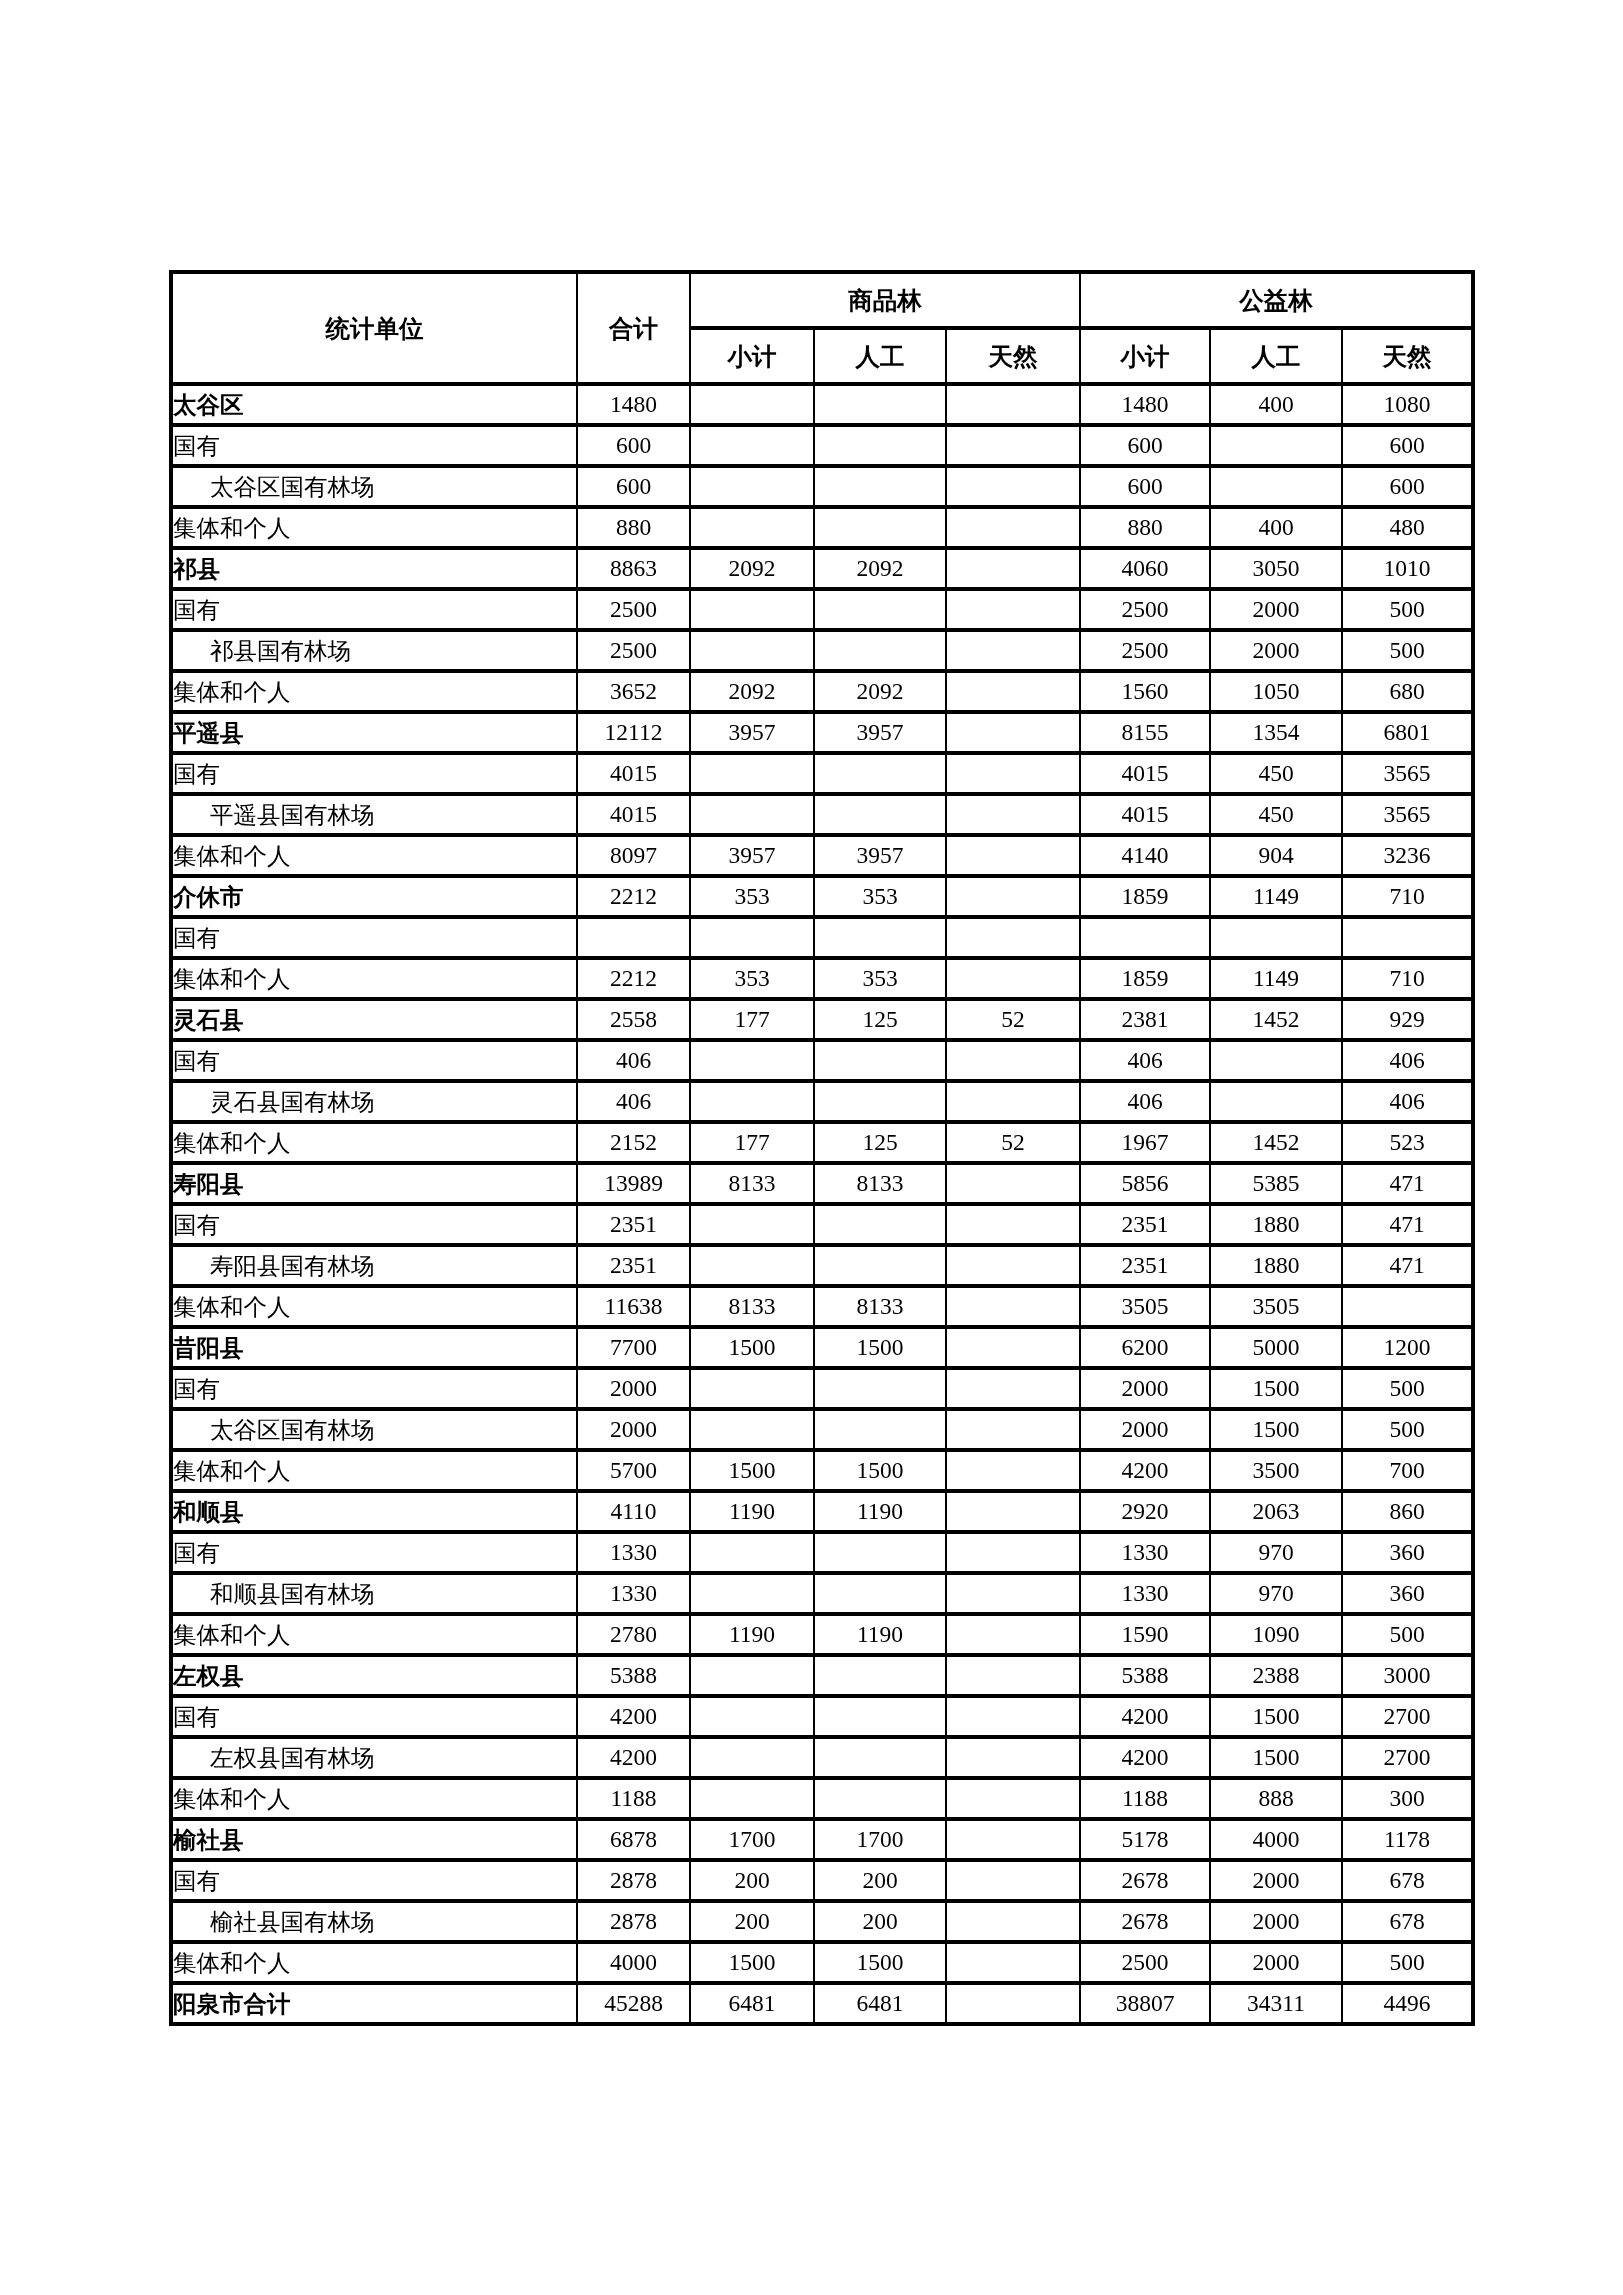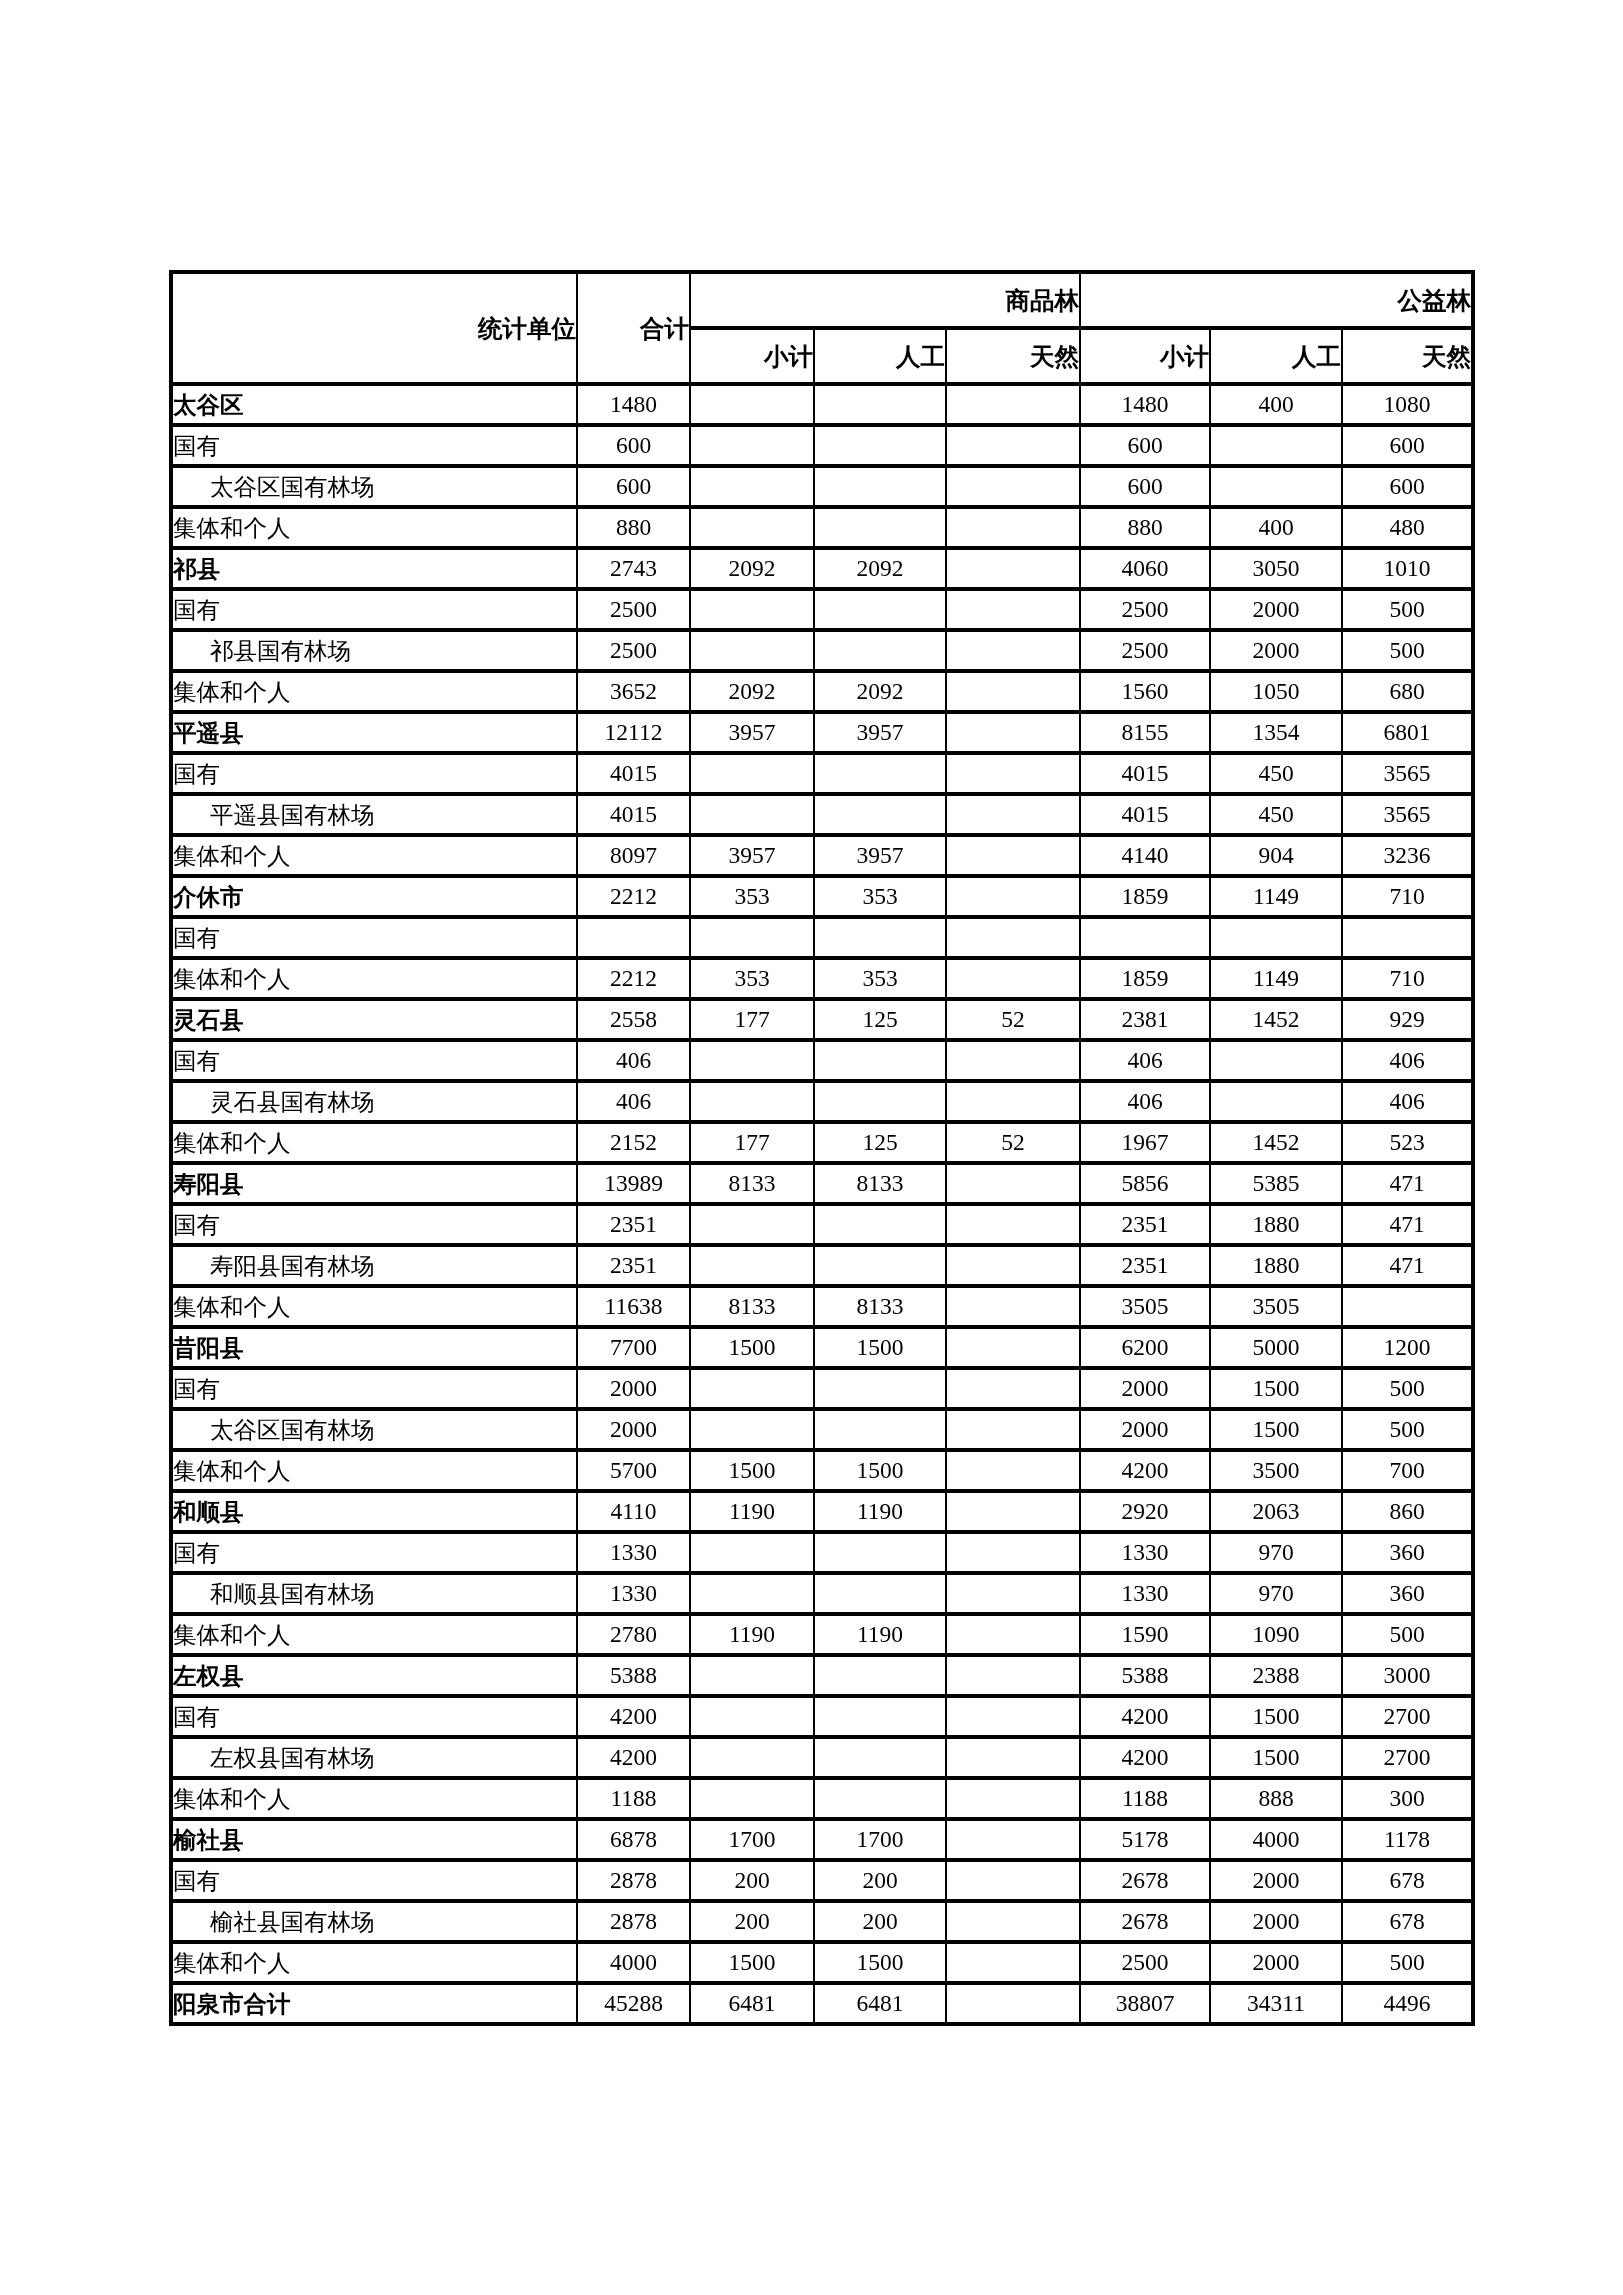--- a/index.html
+++ b/index.html
@@ -35,21 +35,21 @@
     overflow: hidden;
     white-space: nowrap;
     vertical-align: middle;
     background: #ffffff;
   }
   thead tr { height: 56px; }
   tbody tr { height: 41px; }
   th {
     font-size: 24.5px;
     font-weight: 700;
-    text-align: right;
+    text-align: center;
   }
   td.num {
     font-size: 23.5px;
     font-weight: 400;
     text-align: center;
   }
   td.label {
     font-size: 23.5px;
     font-weight: 400;
     text-align: left;
@@ -125,21 +125,21 @@
           <td class="num">880</td>
           <td class="num"></td>
           <td class="num"></td>
           <td class="num"></td>
           <td class="num">880</td>
           <td class="num">400</td>
           <td class="num">480</td>
         </tr>
         <tr>
           <td class="label county">祁县</td>
-          <td class="num">2743</td>
+          <td class="num">8863</td>
           <td class="num">2092</td>
           <td class="num">2092</td>
           <td class="num"></td>
           <td class="num">4060</td>
           <td class="num">3050</td>
           <td class="num">1010</td>
         </tr>
         <tr>
           <td class="label sub">国有</td>
           <td class="num">2500</td>

